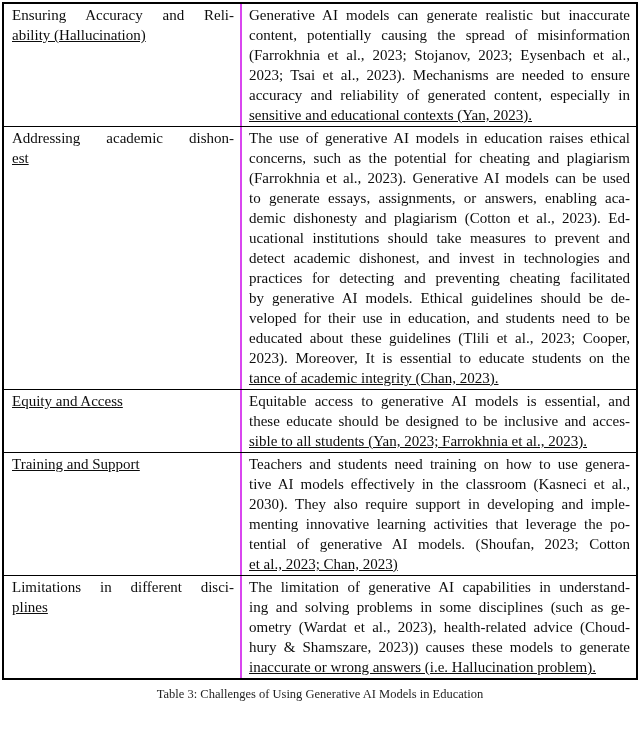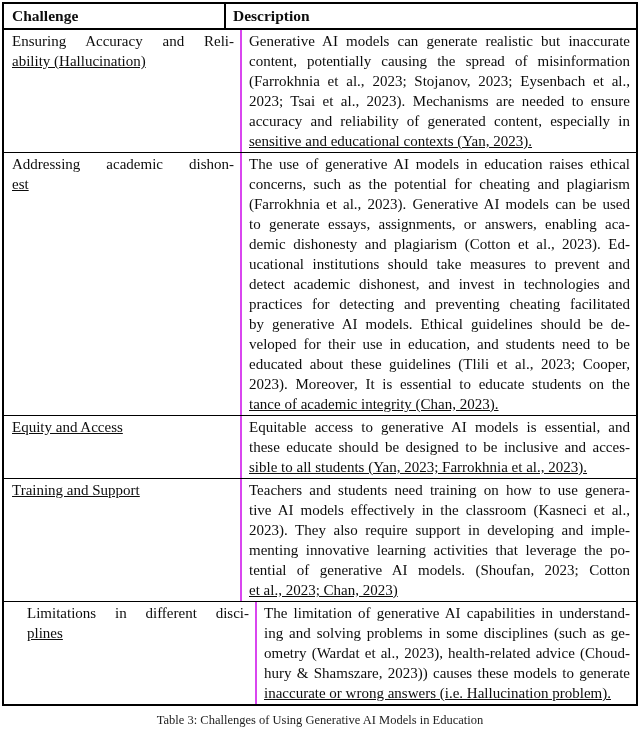--- a/index.html
+++ b/index.html
@@ -24,21 +24,20 @@
   .hrow {
     display: flex;
     border-bottom: 2px solid #000;
   }
   .trow {
     display: flex;
     border-bottom: 1px solid #000;
   }
   .trow:last-child {
     border-bottom: none;
-    margin-left: 15px;
   }
   .cell {
     box-sizing: border-box;
   }
   .cell.ch {
     width: 236px;
     flex: none;
     padding: 1px 6px 1px 8px;
   }
   .cell.de {
@@ -79,24 +78,20 @@
     margin-top: 7px;
     text-align: center;
     font-size: 12.5px;
     color: #222;
   }
 </style>
 </head>
 <body>
 
 <div class="paper-table">
-  <div class="hrow">
-    <div class="hcell ch">Challenge</div>
-    <div class="hcell de">Description</div>
-  </div>
   <div id="table-body">
       <div class="trow">
         <div class="cell ch">
           <div class="line">Ensuring Accuracy and Reli-</div>
           <div class="line last">ability (Hallucination)</div>
         </div>
         <div class="cell de">
           <div class="line">Generative AI models can generate realistic but inaccurate</div>
           <div class="line">content, potentially causing the spread of misinformation</div>
           <div class="line">(Farrokhnia et al., 2023; Stojanov, 2023; Eysenbach et al.,</div>
@@ -136,21 +131,21 @@
           <div class="line last">sible to all students (Yan, 2023; Farrokhnia et al., 2023).</div>
         </div>
       </div>
       <div class="trow">
         <div class="cell ch">
           <div class="line last">Training and Support</div>
         </div>
         <div class="cell de">
           <div class="line">Teachers and students need training on how to use genera-</div>
           <div class="line">tive AI models effectively in the classroom (Kasneci et al.,</div>
-          <div class="line">2023). They also require support in developing and imple-</div>
+          <div class="line">2030). They also require support in developing and imple-</div>
           <div class="line">menting innovative learning activities that leverage the po-</div>
           <div class="line">tential of generative AI models.  (Shoufan, 2023; Cotton</div>
           <div class="line last">et al., 2023; Chan, 2023)</div>
         </div>
       </div>
       <div class="trow">
         <div class="cell ch">
           <div class="line">Limitations in different disci-</div>
           <div class="line last">plines</div>
         </div>

